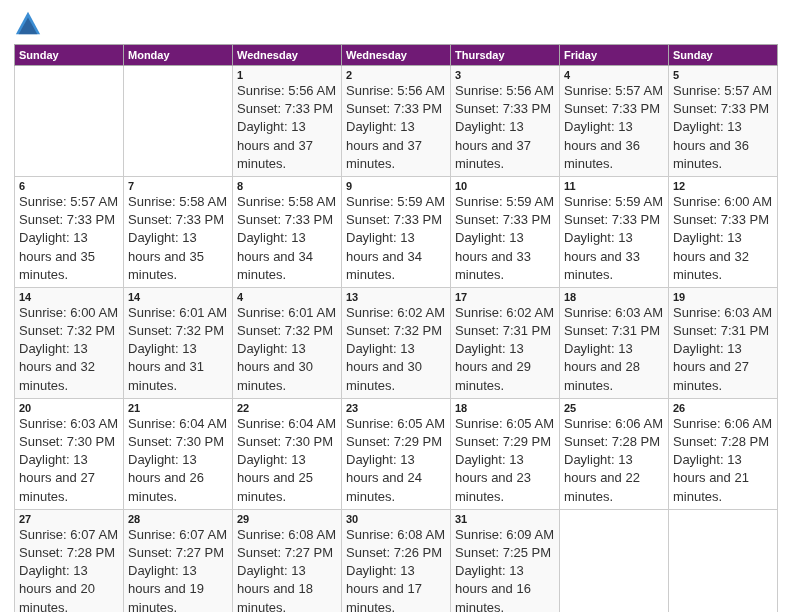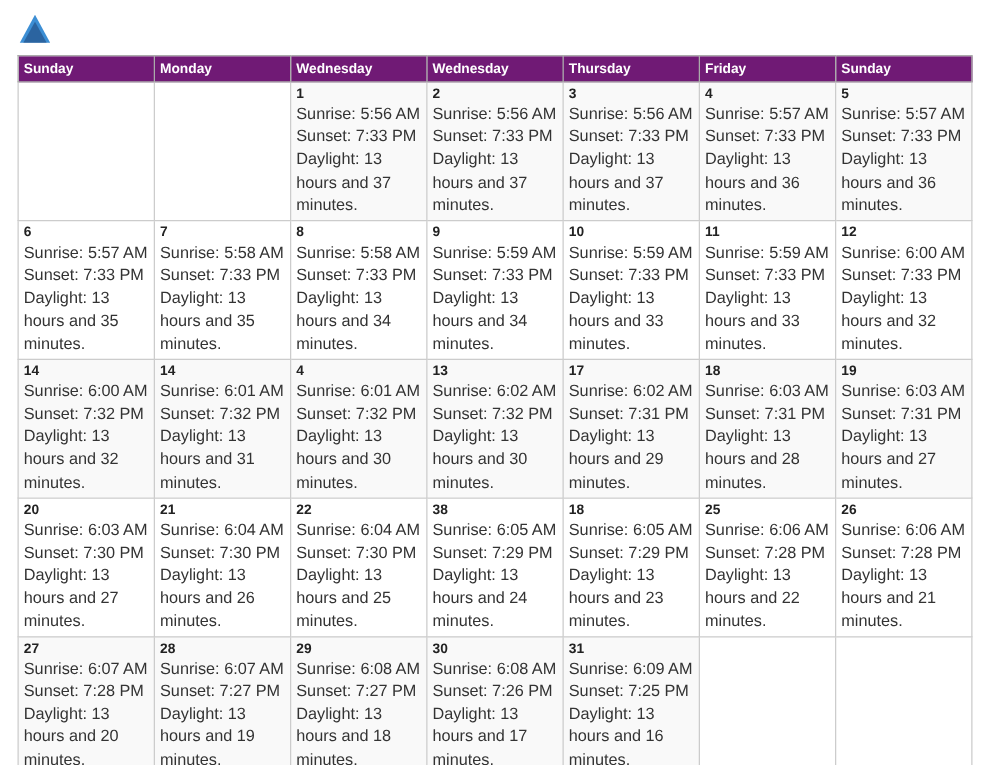--- a/index.html
+++ b/index.html
@@ -225,21 +225,21 @@
           </td>
           <td>
             <span class="day-num">21</span>
             <div class="day-info">Sunrise: 6:04 AM<br>Sunset: 7:30 PM<br>Daylight: 13 hours and 26 minutes.</div>
           </td>
           <td>
             <span class="day-num">22</span>
             <div class="day-info">Sunrise: 6:04 AM<br>Sunset: 7:30 PM<br>Daylight: 13 hours and 25 minutes.</div>
           </td>
           <td>
-            <span class="day-num">38</span>
+            <span class="day-num">23</span>
             <div class="day-info">Sunrise: 6:05 AM<br>Sunset: 7:29 PM<br>Daylight: 13 hours and 24 minutes.</div>
           </td>
           <td>
             <span class="day-num">18</span>
             <div class="day-info">Sunrise: 6:05 AM<br>Sunset: 7:29 PM<br>Daylight: 13 hours and 23 minutes.</div>
           </td>
           <td>
             <span class="day-num">25</span>
             <div class="day-info">Sunrise: 6:06 AM<br>Sunset: 7:28 PM<br>Daylight: 13 hours and 22 minutes.</div>
           </td>

